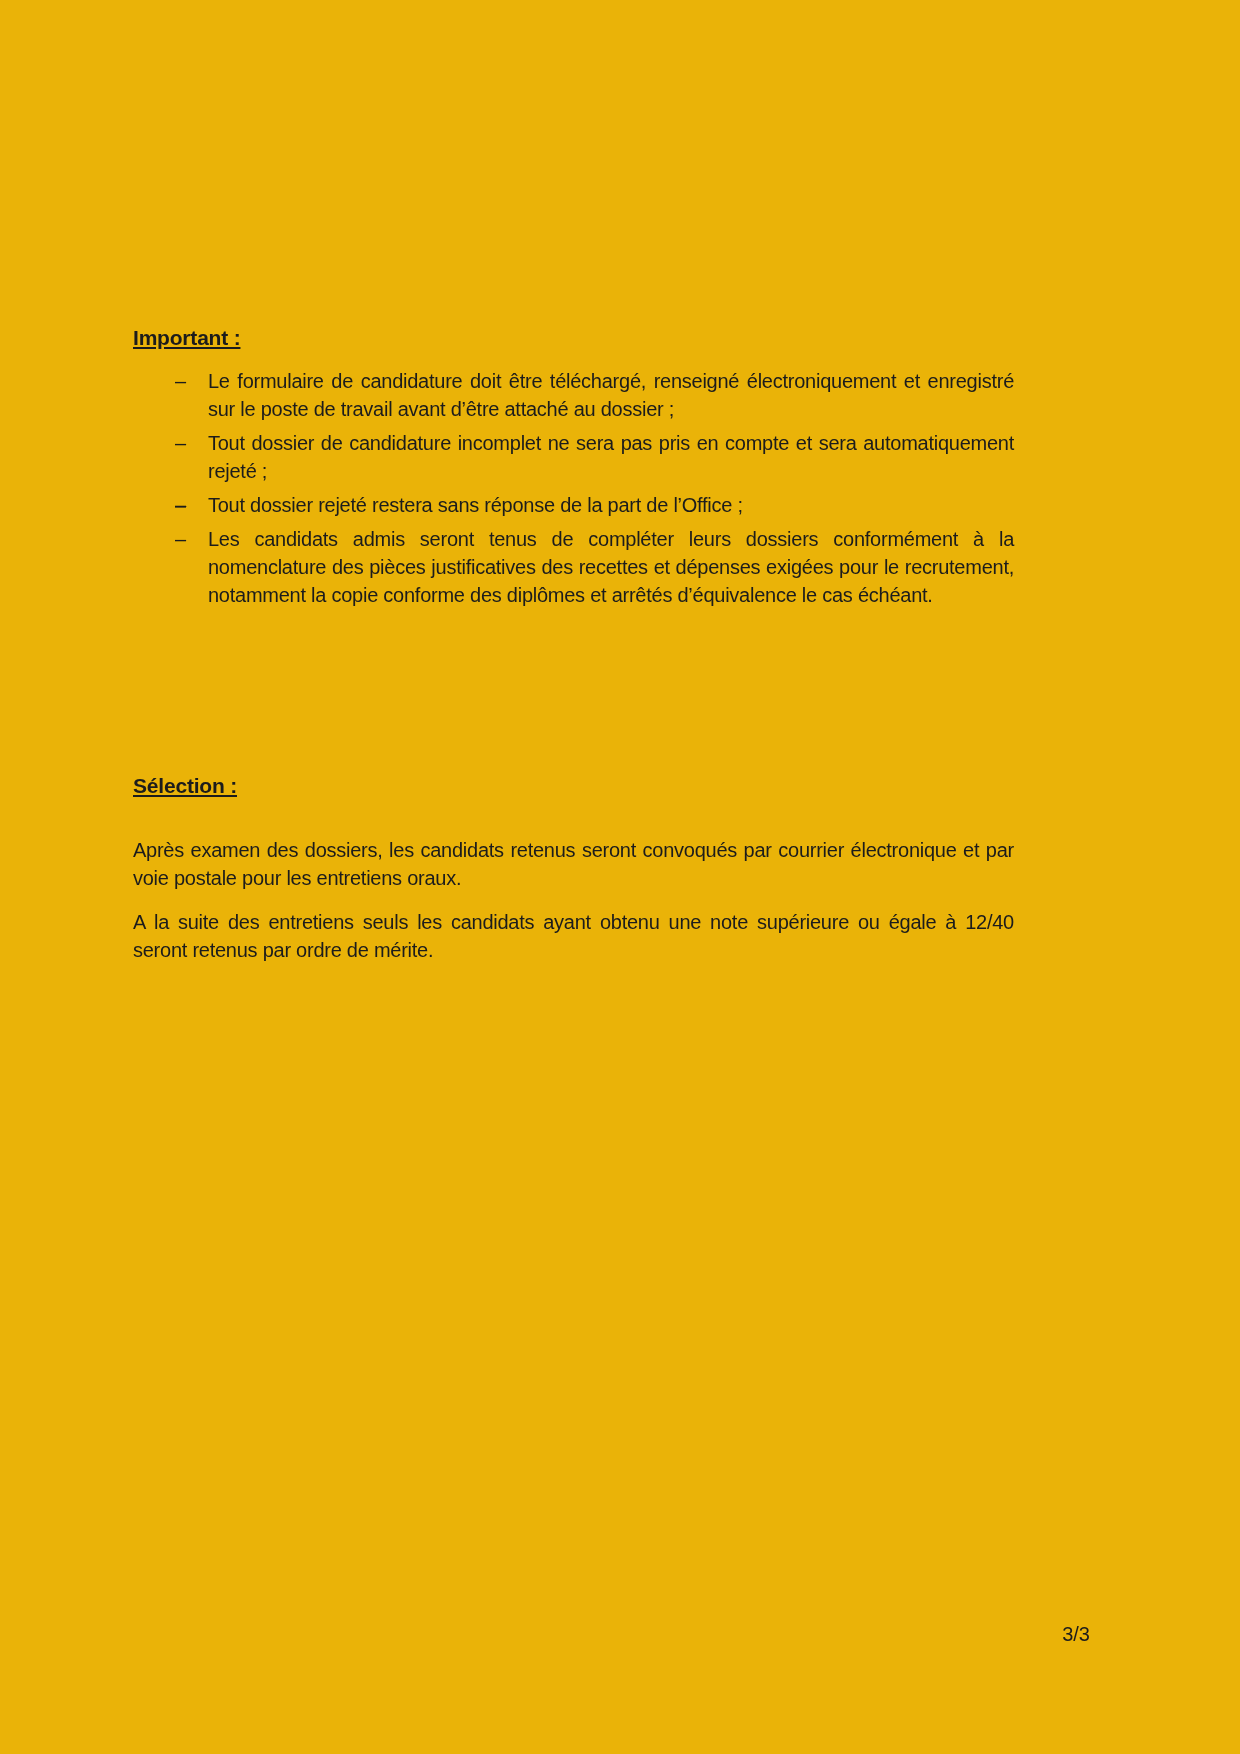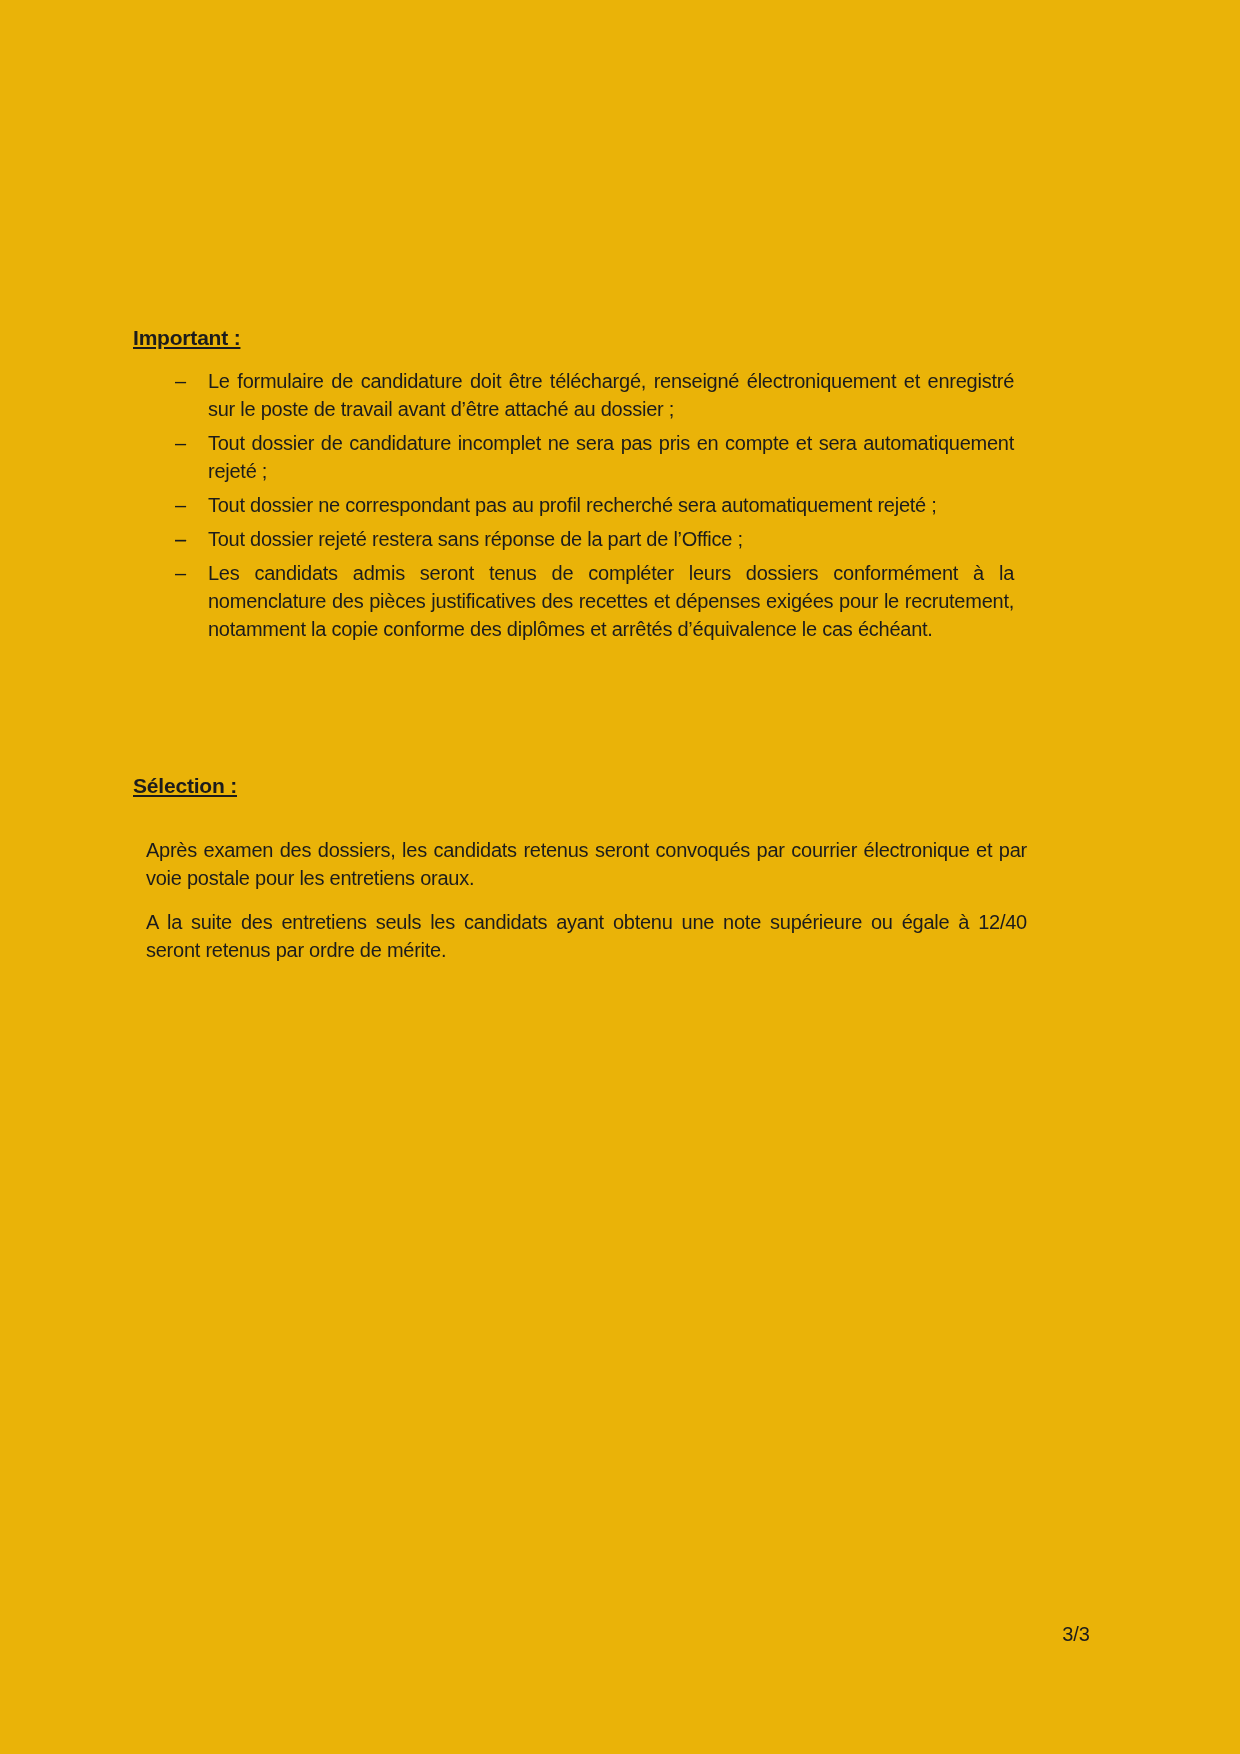--- a/index.html
+++ b/index.html
@@ -47,21 +47,21 @@
     letter-spacing: -0.25px;
   }
   .bullet-dash {
     position: absolute;
     left: 42px;
     top: 0;
     letter-spacing: 0;
   }
   .paragraph {
     position: absolute;
-    left: 146px;
+    left: 133px;
     width: 881px;
     margin: 0;
     text-align: justify;
     font-size: 20px;
     line-height: 28px;
     letter-spacing: -0.25px;
   }
   #paragraph-1 { top: 836px; }
   #paragraph-2 { top: 908px; }
   .page-number {
@@ -83,21 +83,20 @@
     <li class="bullet-item">
       <span class="bullet-dash">–</span>
       <span>Le formulaire de candidature doit être téléchargé, renseigné électroniquement et enregistré sur le poste de travail avant d’être attaché au dossier ;</span>
     </li>
     <li class="bullet-item">
       <span class="bullet-dash">–</span>
       <span>Tout dossier de candidature incomplet ne sera pas pris en compte et sera automatiquement rejeté ;</span>
     </li>
     <li class="bullet-item">
       <span class="bullet-dash">–</span>
-      <span>Tout dossier ne correspondant pas au profil recherché sera automatiquement rejeté ;</span>
     </li>
     <li class="bullet-item">
       <span class="bullet-dash">–</span>
     </li>
     <li class="bullet-item">
       <span class="bullet-dash">–</span>
       <span>Tout dossier rejeté restera sans réponse de la part de l’Office ;</span>
     </li>
     <li class="bullet-item">
       <span class="bullet-dash">–</span>

